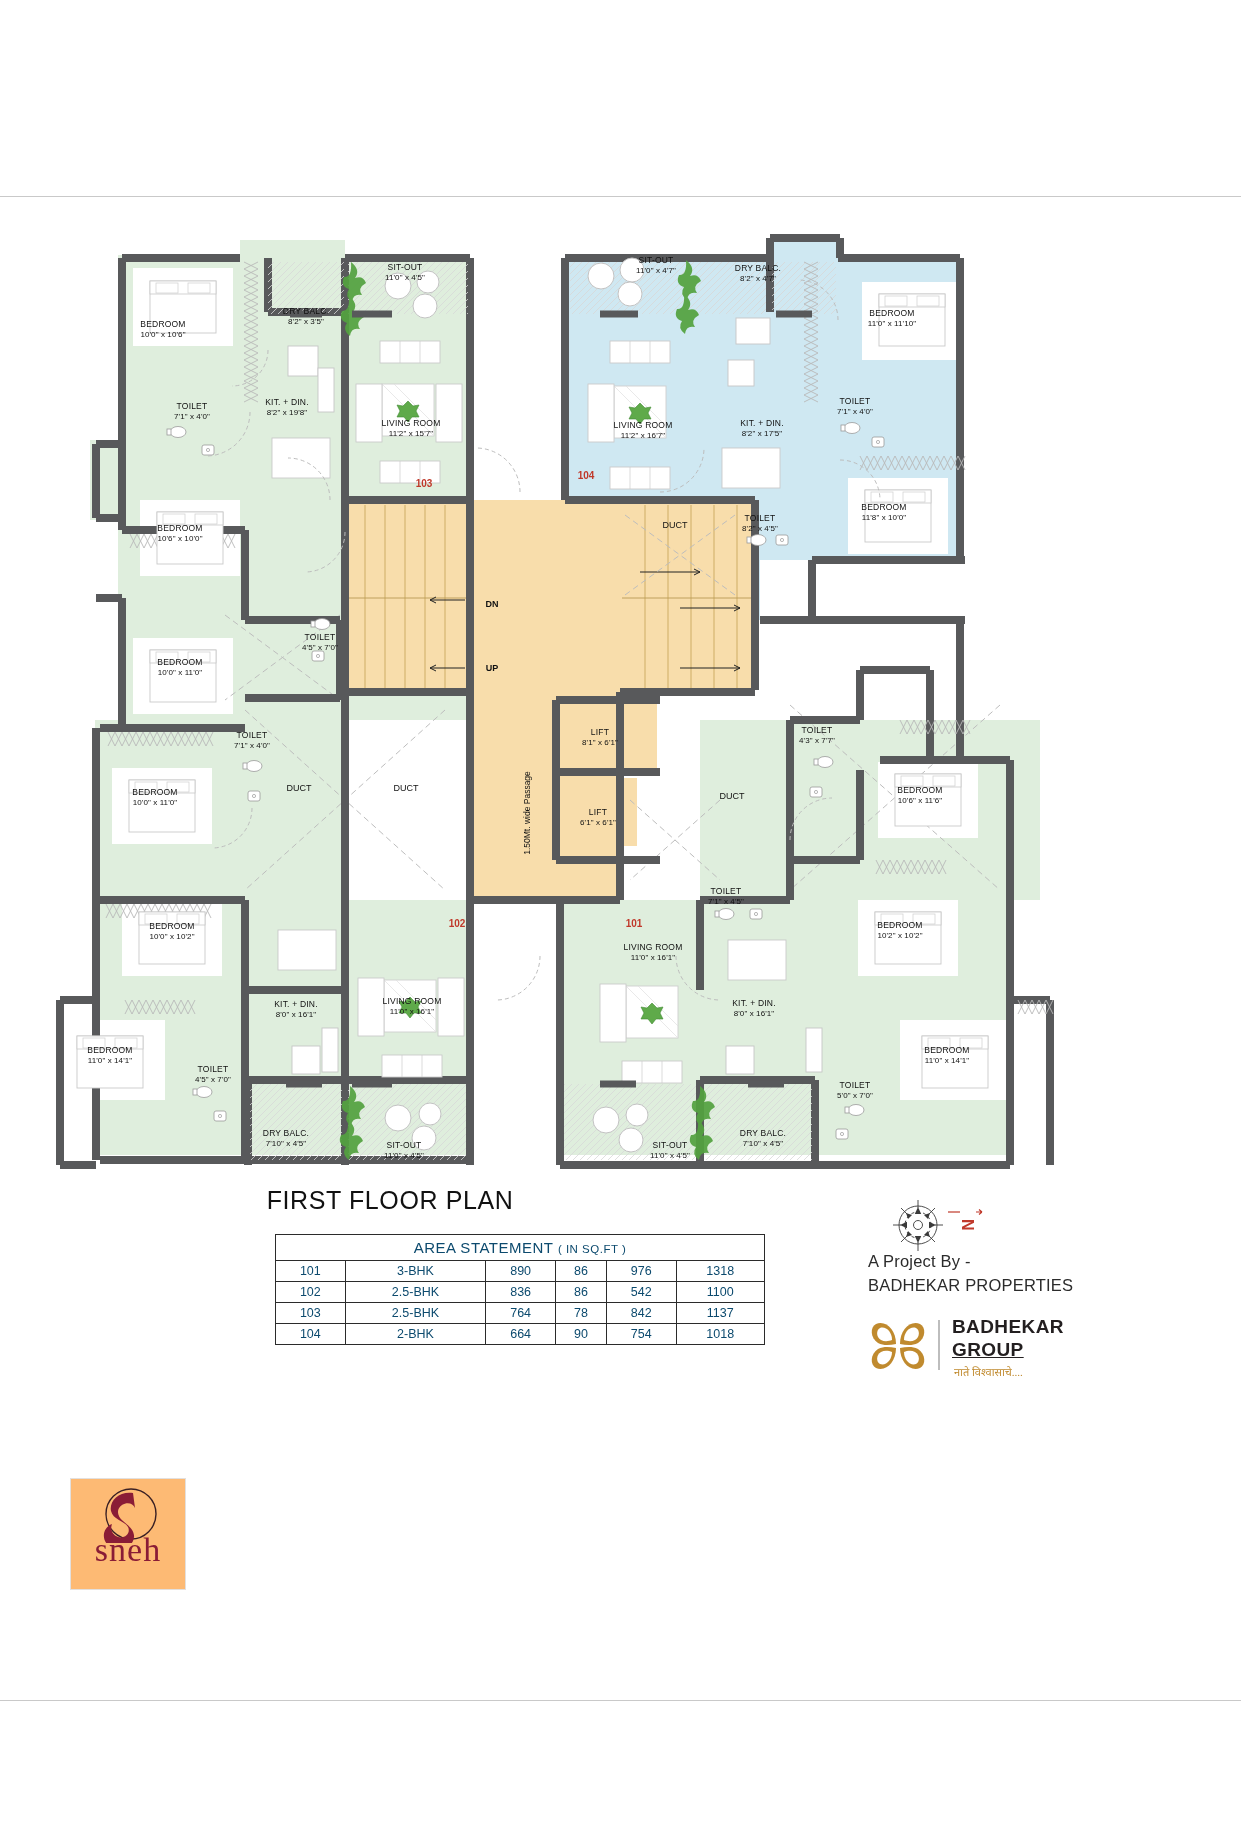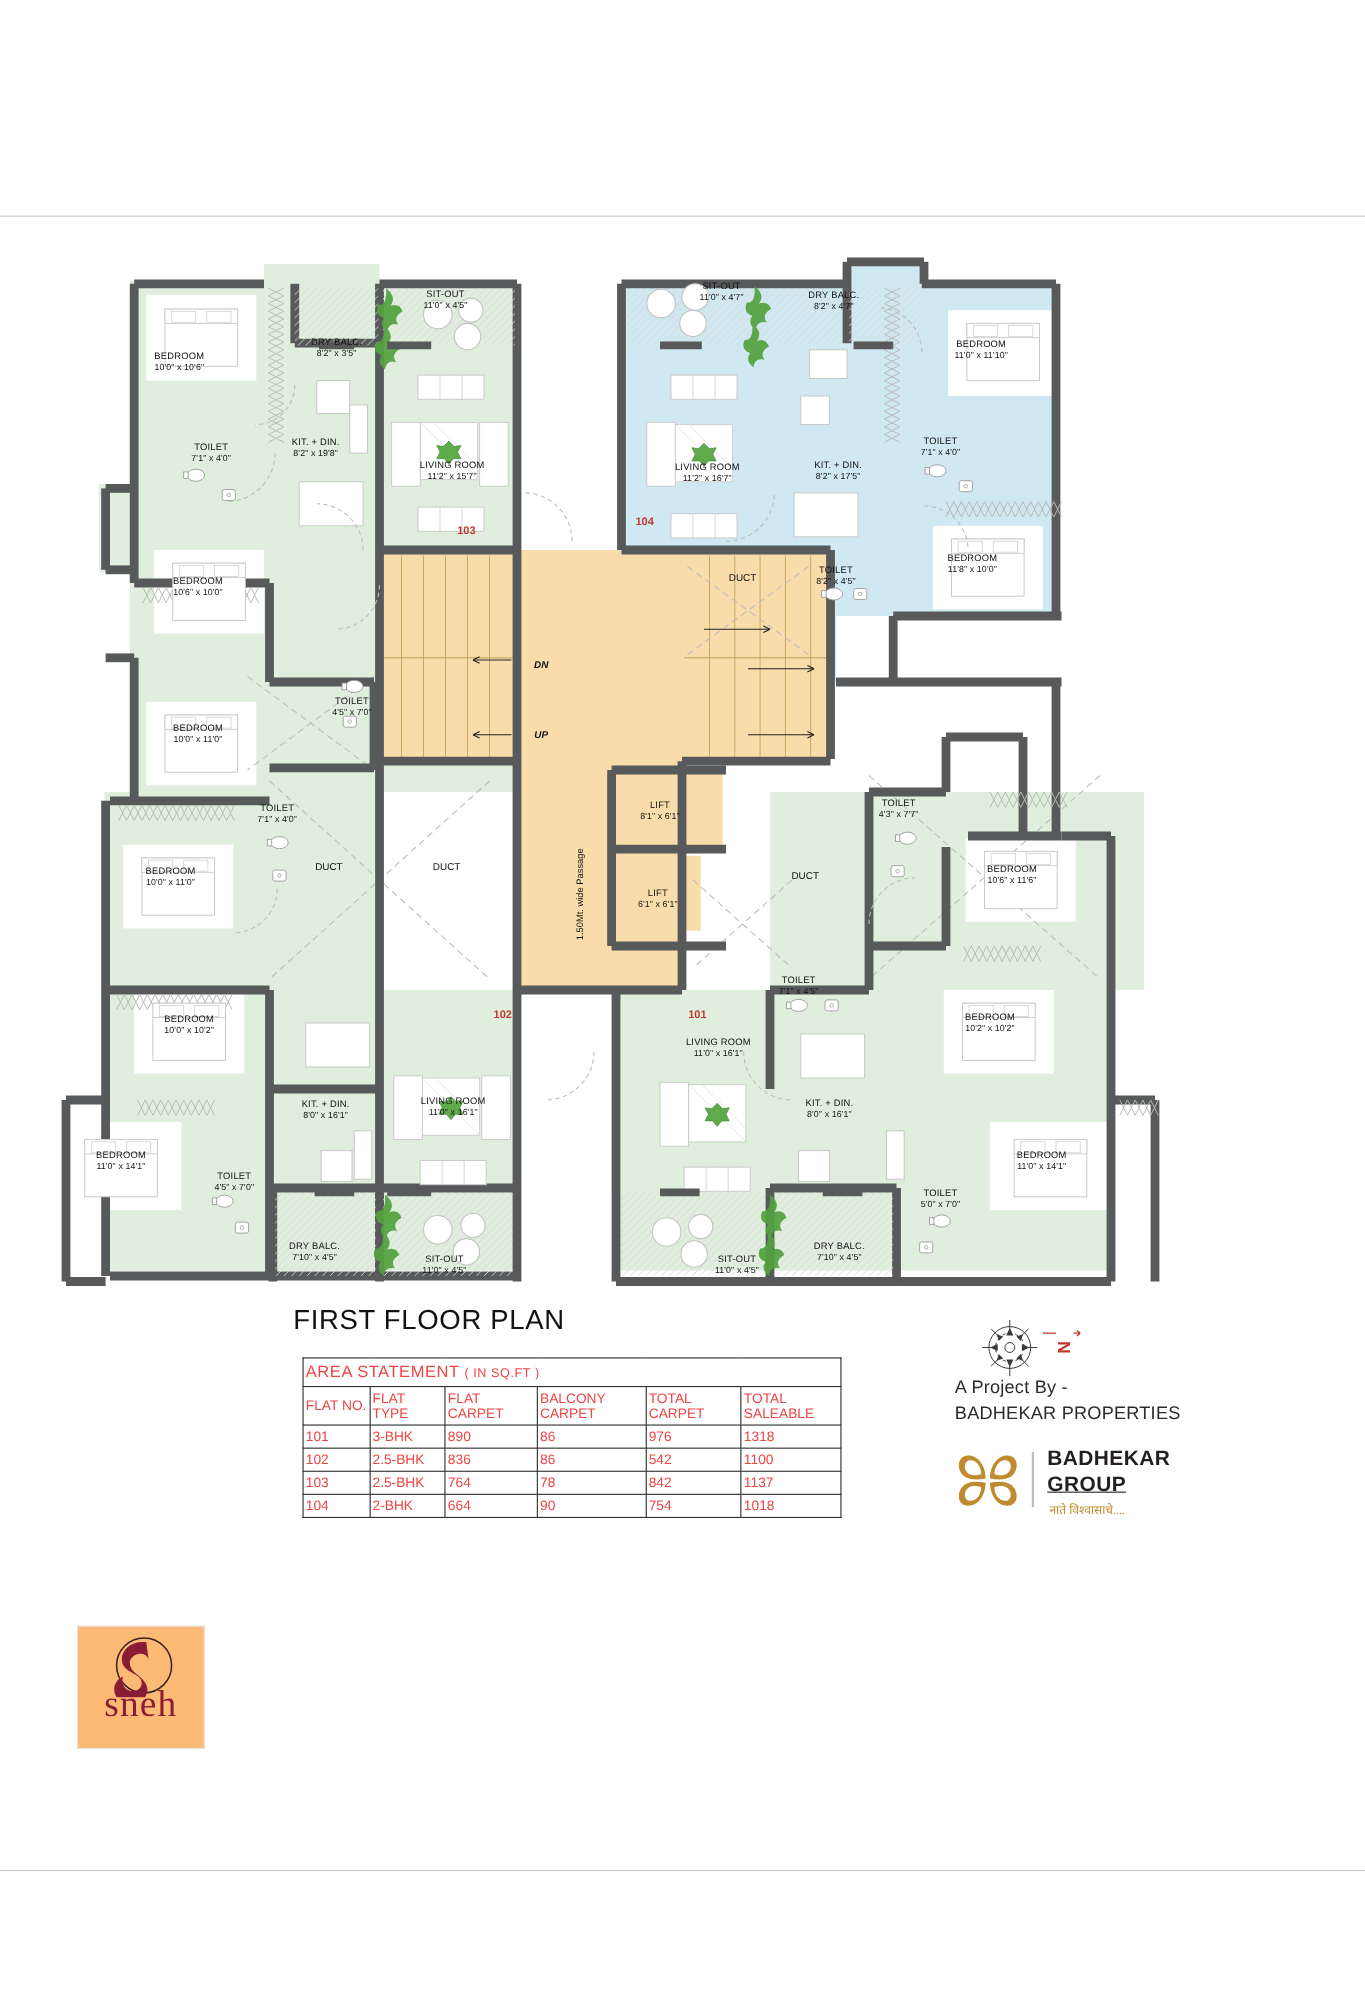--- a/index.html
+++ b/index.html
@@ -19,33 +19,33 @@
          font-family:"Liberation Sans",sans-serif;color:#111;
          white-space:nowrap;transform:translate(-50%,-50%);pointer-events:none;}
   .rmlbl .nm{font-size:8.5px;letter-spacing:.2px;font-weight:400;}
   .rmlbl .dm{font-size:8px;letter-spacing:.1px;}
   .flatno{position:absolute;font-size:10px;color:#c0392b;font-weight:600;
           transform:translate(-50%,-50%);}
   .vtext{position:absolute;font-size:8.5px;color:#111;
          transform-origin:center;transform:translate(-50%,-50%) rotate(-90deg);
          white-space:nowrap;}
   .updn{position:absolute;font-size:9px;font-weight:600;color:#111;
-        transform:translate(-50%,-50%);font-style:italic;}
+        transform:translate(-50%,-50%);}
   .ductlbl{position:absolute;font-size:9px;color:#111;font-weight:400;
            transform:translate(-50%,-50%);margin-left:16px;}
 
   
   #plan-title{position:absolute;left:0;top:1186px;width:780px;text-align:center;
               font-size:25px;letter-spacing:.6px;color:#111;}
 
   
   #area-table{position:absolute;left:275px;top:1234px;width:490px;
               border-collapse:collapse;font-size:12.5px;background:#fff;}
-  #area-table td,#area-table th{border:1px solid #2b2b2b;
-              padding:3px 2px;font-weight:400;color:#ef4444;}
+  #area-table td,#area-table th{border:1px solid #2b2b2b;text-align:center;
+              padding:3px 2px;font-weight:400;color:#0c4a6e;}
   #area-table .ttl{font-size:15px;letter-spacing:.5px;padding:4px 2px;}
   #area-table .ttl .sub{font-size:11.5px;}
   #area-table td.c0{width:68px;}
   #area-table td.c1{width:78px;}
   #area-table td.c2{width:92px;}
   #area-table td.c3{width:110px;}
   #area-table td.c4{width:96px;}
   #area-table td.c5{width:96px;}
 
   
@@ -654,28 +654,20 @@
 
   <div id="plan-title">FIRST FLOOR PLAN</div>
 
   <table id="area-table">
     <tbody>
       <tr>
         <td class="ttl" colspan="6">
           <span>AREA  STATEMENT</span>
           <span class="sub">( IN SQ.FT )</span>
         </td>
-      </tr>
-      <tr>
-        <td class="c0">FLAT NO.</td>
-        <td class="c1">FLAT  TYPE</td>
-        <td class="c2">FLAT CARPET</td>
-        <td class="c3">BALCONY CARPET</td>
-        <td class="c4">TOTAL CARPET</td>
-        <td class="c5">TOTAL SALEABLE</td>
       </tr>
       <tr>
         <td>101</td>
         <td>3-BHK</td>
         <td>890</td>
         <td>86</td>
         <td>976</td>
         <td>1318</td>
       </tr>
       <tr>

